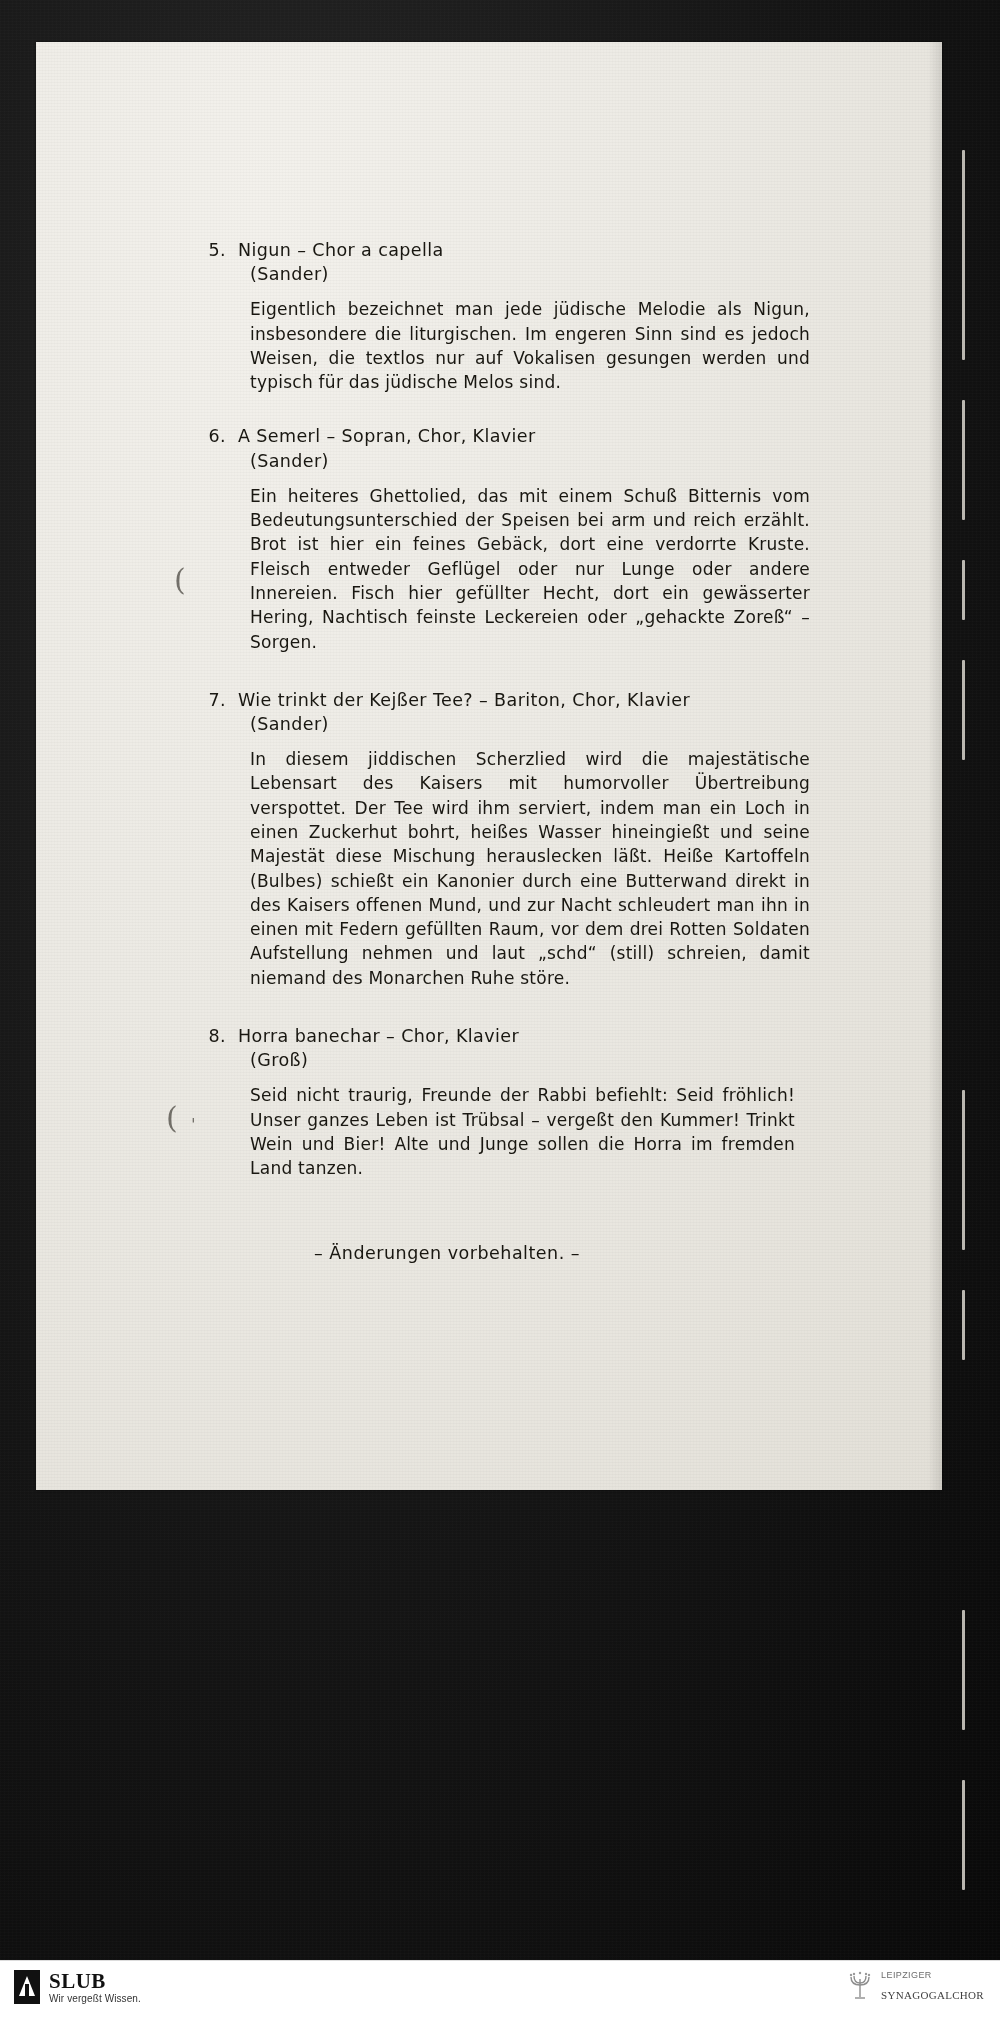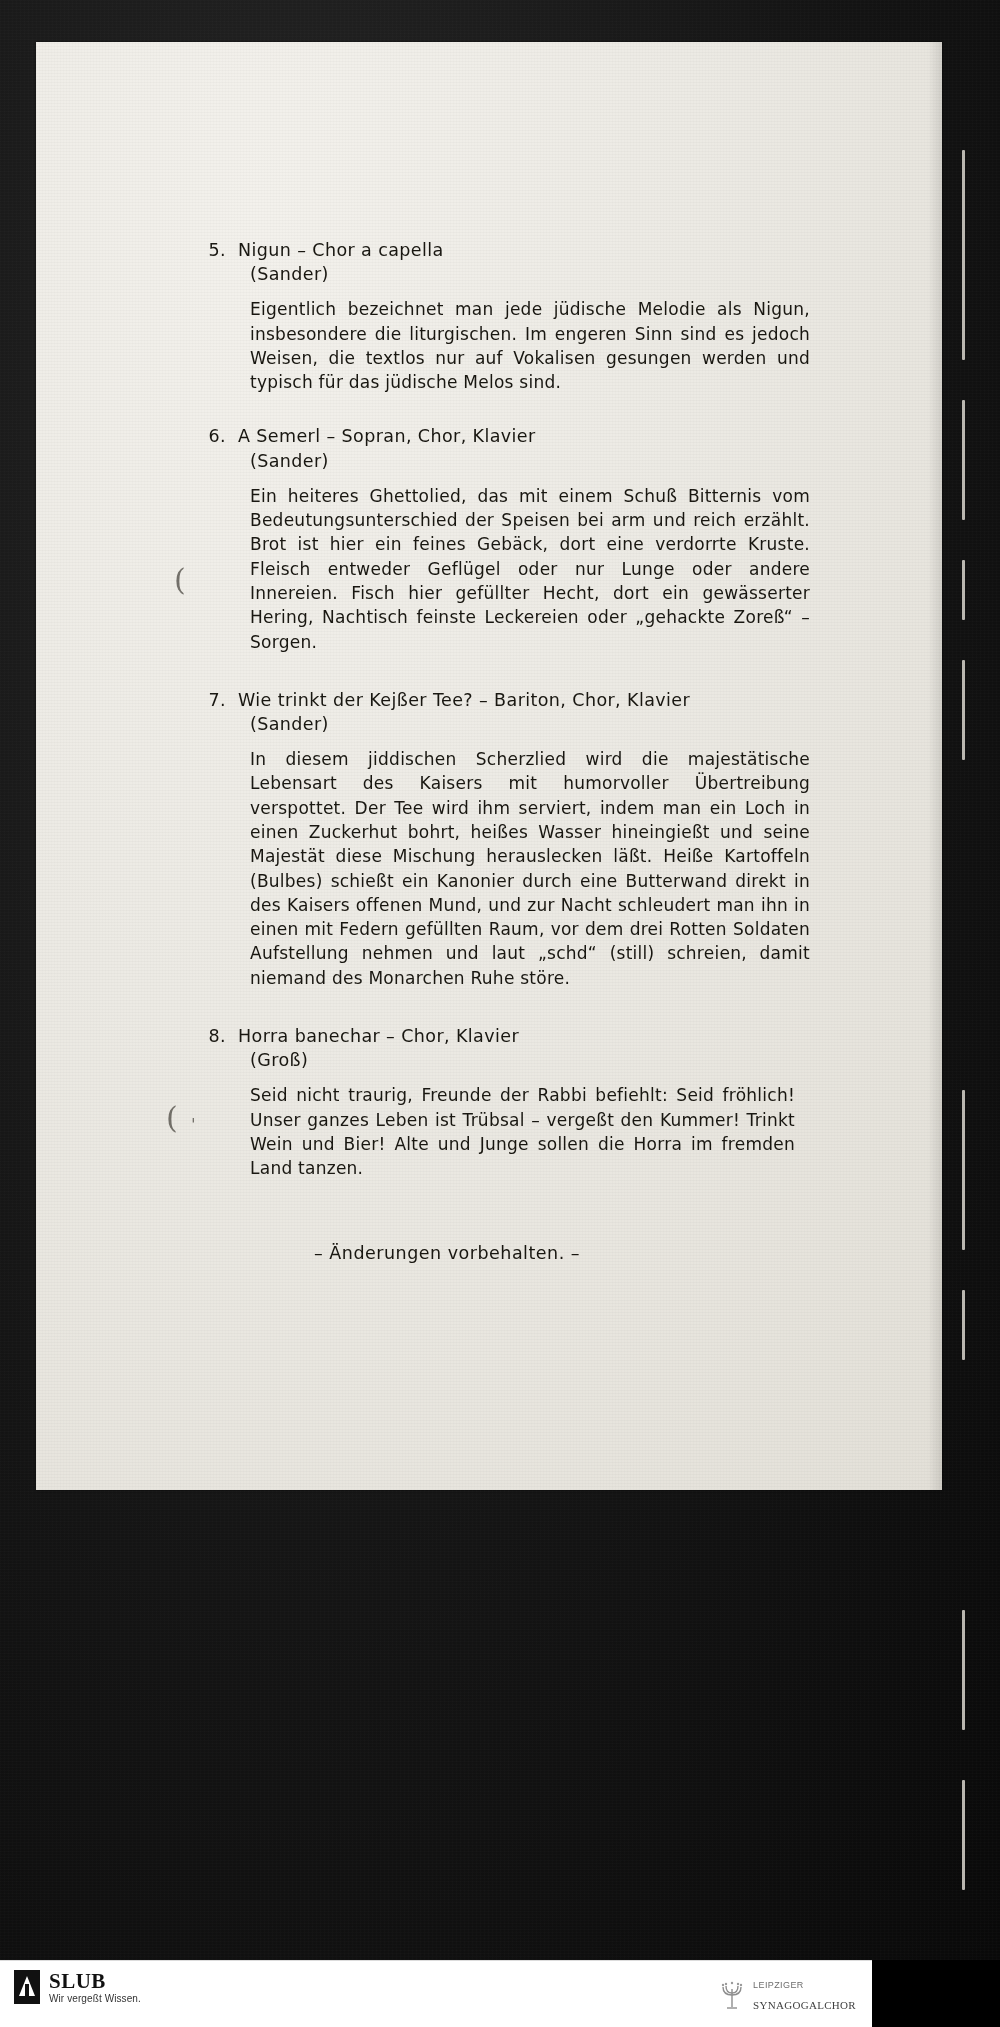--- a/index.html
+++ b/index.html
@@ -136,21 +136,21 @@
   }
   #pencil-1 { left: 138px; top: 520px; }
   #pencil-2 { left: 130px; top: 1058px; }
   #pencil-3 { left: 155px; top: 1072px; font-size: 17px; }
 
   
   #bottom-bar {
     position: absolute;
     left: 0;
     top: 1960px;
-    width: 872px;
+    width: 1000px;
     height: 67px;
     background: #ffffff;
     border-top: 1px solid #dcdcdc;
   }
   .brand-left {
     position: absolute;
     left: 14px;
     top: 9px;
     display: flex;
     align-items: center;
@@ -170,21 +170,21 @@
   }
   .slub-text .l2 {
     font-family: "Liberation Sans", sans-serif;
     font-size: 10px;
     color: #333;
     letter-spacing: .1px;
   }
   .brand-right {
     position: absolute;
     right: 16px;
-    top: 16px;
+    top: 6px;
     display: flex;
     align-items: center;
     gap: 8px;
   }
   .brand-right .rtext .r1 {
     font-family: "Liberation Sans", sans-serif;
     font-size: 9px;
     color: #6d6d6d;
     letter-spacing: .4px;
     line-height: 1.2;

